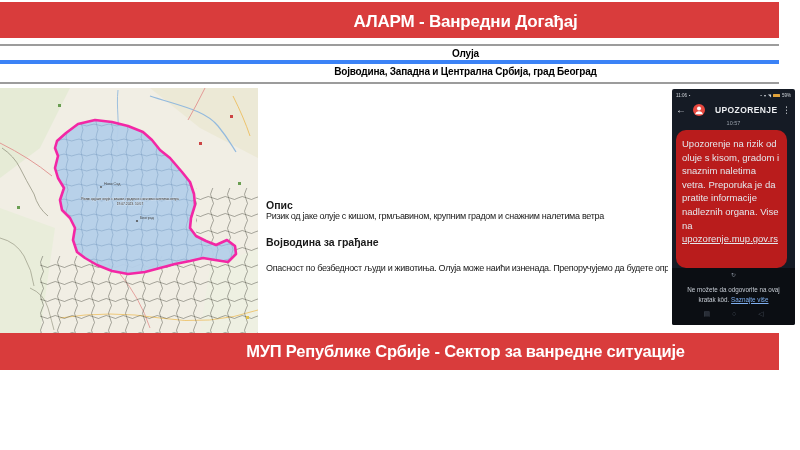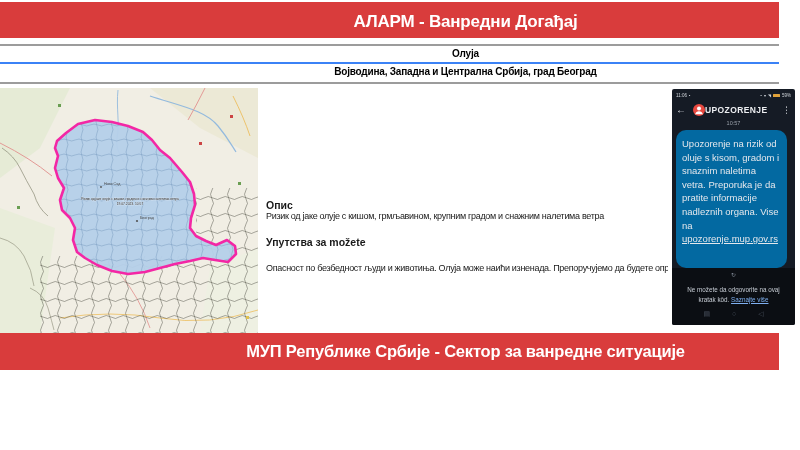--- a/index.html
+++ b/index.html
@@ -7,21 +7,21 @@
     font-family: "Liberation Sans", sans-serif; }
   .stage { position: relative; width: 800px; height: 450px; background: #fff; }
 
   
   .banner { position: absolute; left: 0; width: 779px; background: #d93c3c; color: #fff;
     text-align: center; font-weight: bold; }
   .banner-top { top: 2px; height: 36px; line-height: 39px; font-size: 17px; padding-left: 152px; letter-spacing: -0.2px; }
   .banner-bottom { top: 333px; height: 37px; line-height: 37px; font-size: 16.5px; padding-left: 152px; letter-spacing: -0.2px; }
   .hrow { position: absolute; left: 0; width: 779px; background: #fff; color: #000;
     text-align: center; font-weight: bold; font-size: 10px; padding-left: 152px; letter-spacing: -0.2px; }
-  .hrow1 { top: 44px; height: 20px; line-height: 16px; border-top: 2px solid #9c9c9c; border-bottom: 2px solid #3b82f6; }
+  .hrow1 { top: 44px; height: 20px; line-height: 16px; border-top: 2px solid #9c9c9c; border-bottom: 4px solid #3b82f6; }
   .hrow2 { top: 64px; height: 20px; line-height: 16px; border-bottom: 2px solid #9c9c9c; }
 
   
   .map { position: absolute; left: 0; top: 88px; width: 258px; height: 245px; }
 
   
   .details { position: absolute; left: 266px; top: 167px; width: 402px; overflow: hidden; color: #1a1a1a; }
   .details h3 { font-size: 10.5px; font-weight: bold; white-space: nowrap; overflow: hidden; margin-top: 32px; }
   .details p { font-size: 9px; letter-spacing: -0.3px; white-space: nowrap; overflow: hidden; }
   .details .gap1 { }
@@ -34,25 +34,25 @@
   .statusbar { position: absolute; top: 2px; left: 0; width: 123px; height: 9px;
     font-size: 4.5px; color: #cfd4da; padding: 0 4px; display: flex; align-items: center; }
   .statusbar .time { margin-right: 2px; }
   .statusbar .sb-right { margin-left: auto; display: flex; align-items: center; gap: 2px; }
   .statusbar .glyph { font-size: 4px; color: #cfd4da; }
   .battery { width: 7px; height: 3.5px; background: #e0a23a; border-radius: 0.5px; }
   .appbar { position: absolute; top: 13px; left: 0; width: 123px; height: 16px; display: flex; align-items: center; padding: 0 4px; }
   .back { font-size: 10px; color: #dfe3e8; line-height: 16px; }
   .avatar { width: 12px; height: 12px; border-radius: 50%; background: #e8483f; margin-left: 7px;
     display: flex; align-items: center; justify-content: center; }
-  .appbar .title { font-size: 8.5px; font-weight: bold; letter-spacing: 0.4px; margin-left: 0; color: #eceef1; }
+  .appbar .title { font-size: 8.5px; font-weight: bold; letter-spacing: 0.4px; margin-left: 10px; color: #eceef1; }
   .kebab { margin-left: auto; font-size: 9px; color: #dfe3e8; }
   .msg-time { position: absolute; top: 31px; left: 0; width: 123px; text-align: center; font-size: 5.5px; color: #99a0aa; }
   .bubble { position: absolute; left: 4px; top: 41px; width: 111px; height: 138px;
-    background: #0369a1; border-radius: 10px; padding: 7px 5px 20px 6px;
+    background: #b91c1c; border-radius: 10px; padding: 7px 5px 20px 6px;
     font-size: 9.5px; line-height: 13.6px; color: #e4e7ec; overflow: hidden; }
   .bubble a { color: #e4e7ec; text-decoration: underline; overflow-wrap: anywhere; }
   .send-state { position: absolute; top: 182px; left: 0; width: 123px; text-align: center; font-size: 6px; color: #828a96; }
   .pfoot { position: absolute; top: 196px; left: 13px; width: 97px; text-align: center;
     font-size: 6.3px; line-height: 9.5px; color: #c6ccd4; }
   .pfoot a { color: #7fb0f0; text-decoration: underline; }
   .navbar { position: absolute; top: 221px; left: 0; width: 123px; display: flex; justify-content: center; gap: 22px;
     font-size: 7px; color: #454d59; }
 </style>
 </head>
@@ -135,21 +135,21 @@
     <circle cx="137" cy="133" r="1.1" fill="#555"></circle>
     <text x="140" y="131" font-size="3.6" fill="#444">Београд</text>
 
     <text x="130" y="112" font-size="3.3" fill="#222" text-anchor="middle" style="paint-order:stroke; stroke:#dfeaf5; stroke-width:0.5">Ризик од јаке олује с кишом, градом и снажним налетима ветра</text>
     <text x="130" y="117" font-size="3.3" fill="#222" text-anchor="middle" style="paint-order:stroke; stroke:#dfeaf5; stroke-width:0.5">19.07.2023. 10:57</text>
   </svg>
 
   <div class="details">
     <h3>Опис</h3>
     <p class="gap1">Ризик од јаке олује с кишом, грмљавином, крупним градом и снажним налетима ветра</p>
-    <h3 class="gap2">Упутства за možete</h3>
+    <h3 class="gap2">Војводина за грађане</h3>
     <p class="gap2">Опасност по безбедност људи и животиња. Олуја може наићи изненада. Препоручујемо да будете опрезни и да зашт</p>
   </div>
 
   <div class="phone">
     <div class="lower"></div>
 
     <div class="statusbar">
       <span class="time">11:06</span>
       <span class="glyph">▪</span>
       <span class="sb-right">

